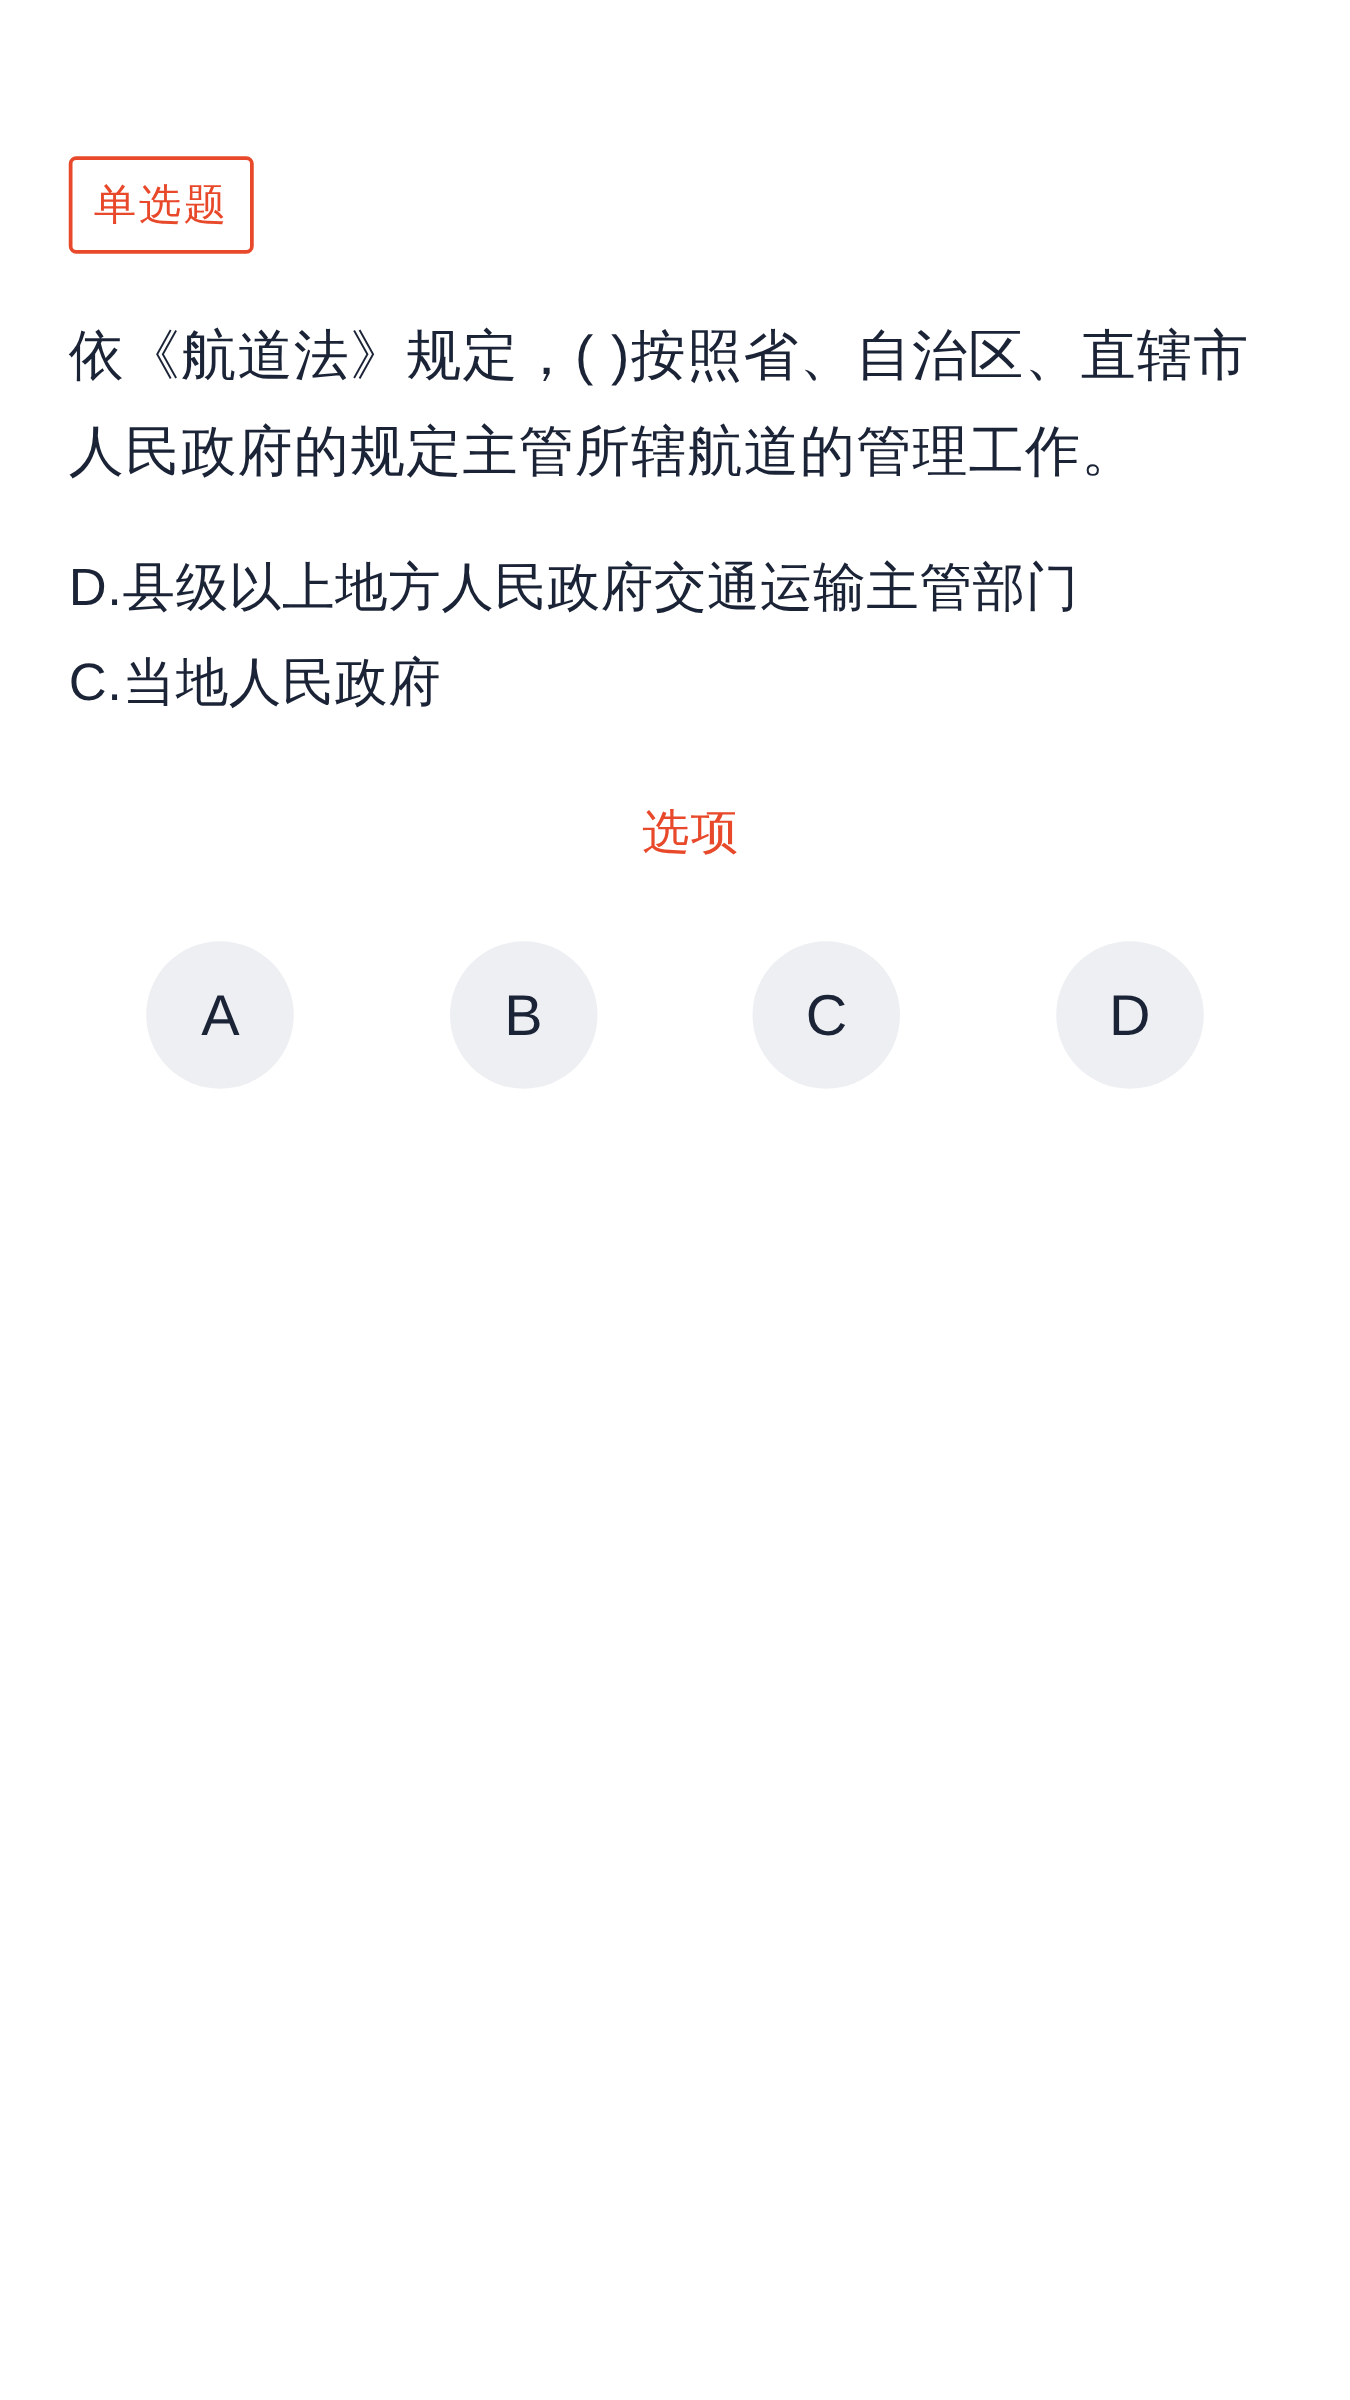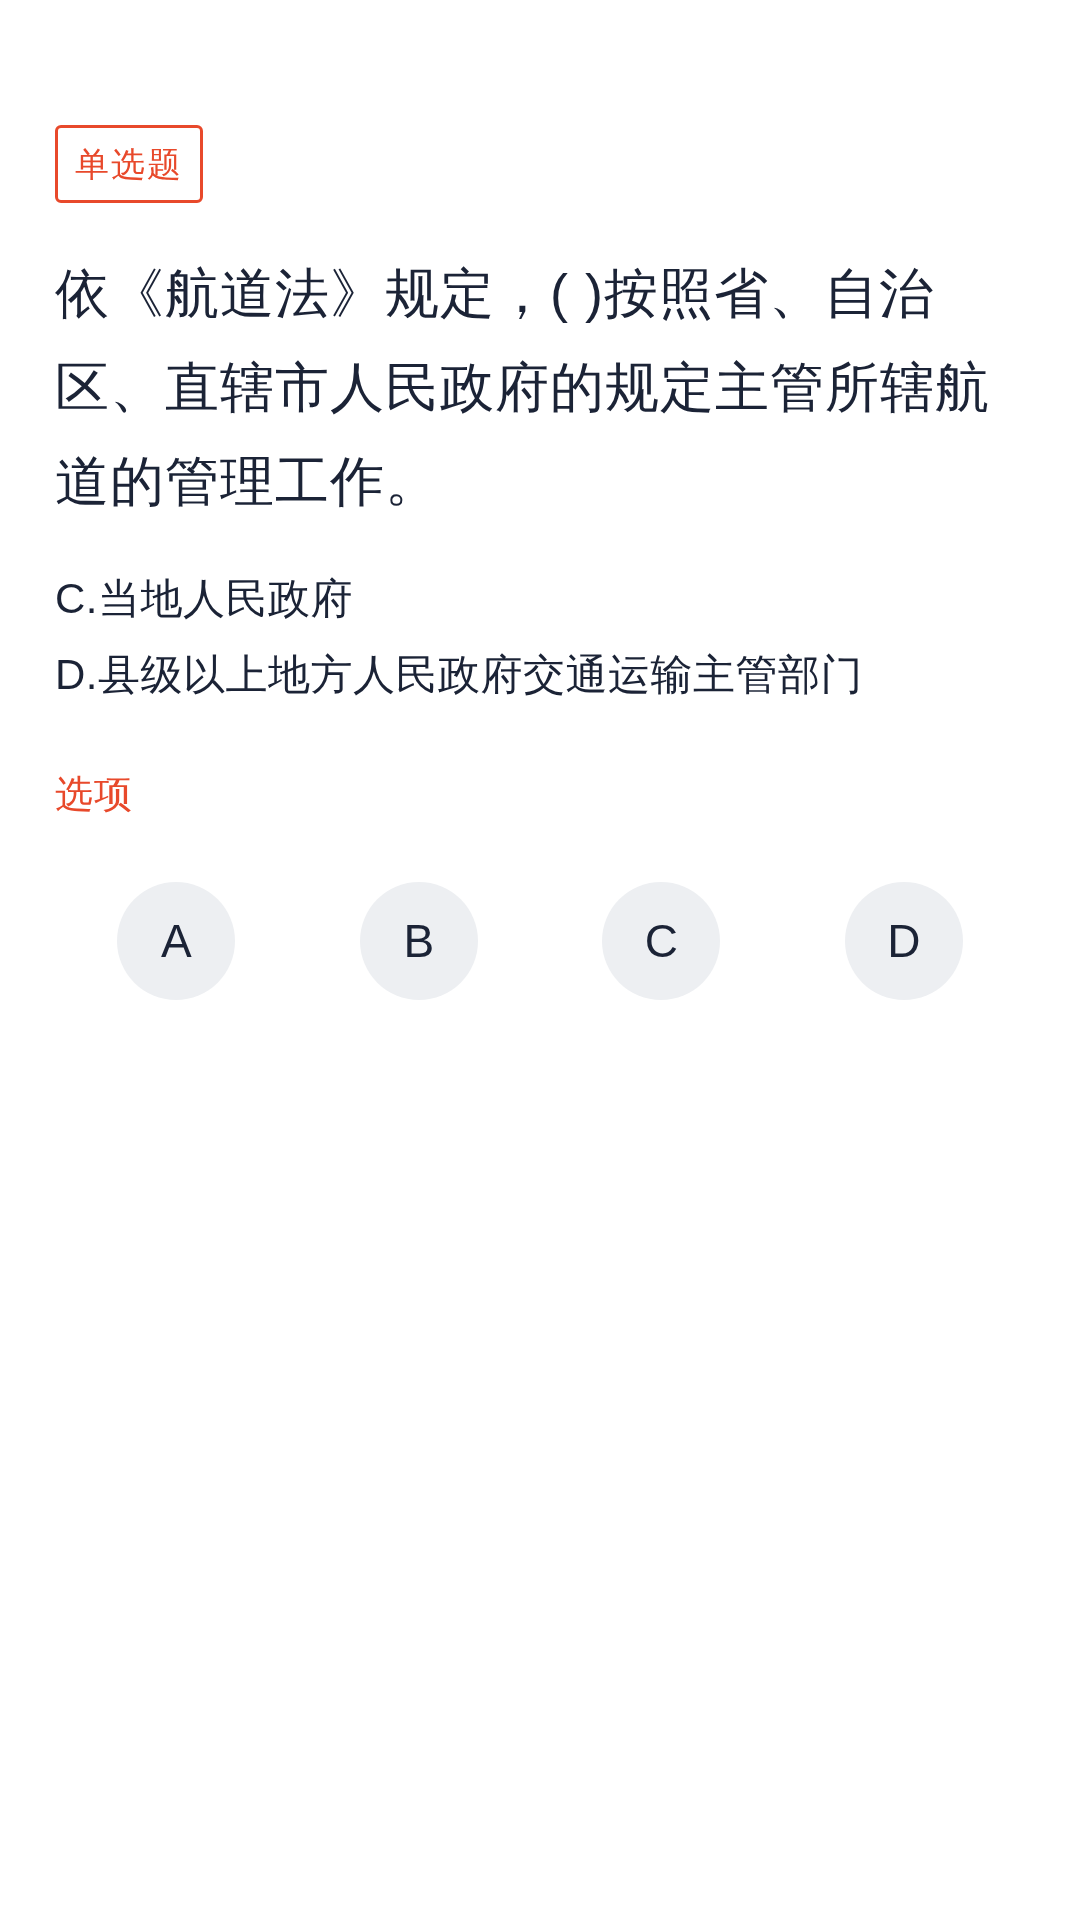--- a/index.html
+++ b/index.html
@@ -21,21 +21,21 @@
     font-size:34px;
     line-height:1;
     padding:19px 17px;
     border-radius:6px;
     letter-spacing:2px;
   }
 
   .question-text{
     margin-top:44px;
     width:975px;
-    font-size:54px;
+    font-size:44px;
     line-height:1.74;
     letter-spacing:1px;
     color:var(--text);
     word-break:break-all;
   }
 
   .options-list{
     margin-top:32px;
     font-size:42px;
     color:var(--text);
@@ -43,20 +43,21 @@
   .option-item{
     line-height:76px;
     letter-spacing:0.5px;
   }
 
   .section-label{
     margin-top:56px;
     font-size:38px;
     color:var(--accent);
     letter-spacing:1px;
+    text-align:center;
   }
 
   .choices-row{
     margin-top:62px;
     width:970px;
     display:flex;
     justify-content:space-around;
     align-items:center;
   }
   .choice-circle{
@@ -77,22 +78,22 @@
 <body>
 
 <div class="screen">
   <div class="content">
 
     <span class="type-badge">单选题</span>
 
     <div class="question-text">依《航道法》规定，( )按照省、自治区、直辖市人民政府的规定主管所辖航道的管理工作。</div>
 
     <div class="options-list">
+      <div class="option-item">D.县级以上地方人民政府交通运输主管部门</div>
       <div class="option-item">C.当地人民政府</div>
-      <div class="option-item">D.县级以上地方人民政府交通运输主管部门</div>
     </div>
 
     <div class="section-label">选项</div>
 
     <div class="choices-row">
       <div class="choice-circle">A</div>
       <div class="choice-circle">B</div>
       <div class="choice-circle">C</div>
       <div class="choice-circle">D</div>
     </div>

